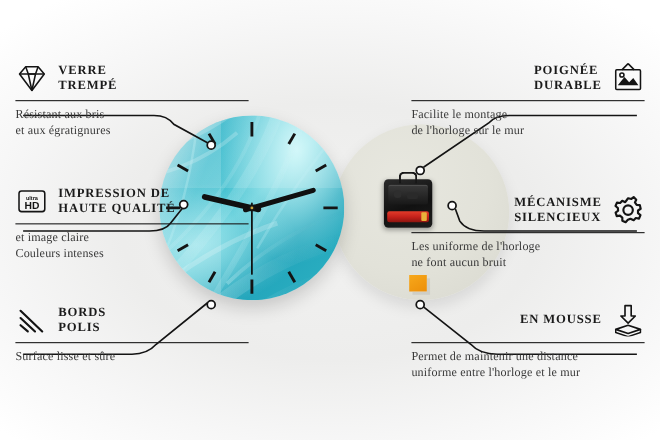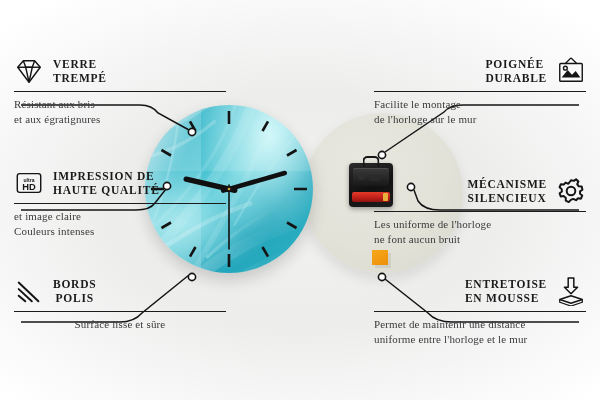--- a/index.html
+++ b/index.html
@@ -26,21 +26,21 @@
     line-height:1.22;color:#1a1a1a;text-transform:uppercase;
   }
   .rule{height:0;border-top:1.4px solid #1b1b1b;margin:5px 0 5px 0;width:100%;}
   .fdesc{
     font-family:"Liberation Serif", serif;
     font-size:11px;line-height:1.33;color:#3a3a3a;letter-spacing:.15px;
   }
   
   #f-verre     {top:56px;}
   #f-impression{top:168px;}
-  #f-bords     {top:276px;text-align:center;}
+  #f-bords     {top:276px;}
   #f-poignee   {top:56px;}
   #f-mecanisme {top:176px;}
   #f-entretoise{top:276px;}
 
   
   #wires{position:absolute;left:0;top:0;width:600px;height:400px;pointer-events:none;}
 
   
   #backdisc{
     position:absolute;left:303px;top:113px;width:160px;height:160px;border-radius:50%;
@@ -292,21 +292,20 @@
     <div class="rule"></div>
     <div class="fdesc">
       <div>Les uniforme de l'horloge</div>
       <div>ne font aucun bruit</div>
     </div>
   </div>
 
   <div class="feature right" id="f-entretoise">
     <div class="fhead">
       <div class="ftitle">
-        <div>ENTRETOISE</div>
         <div>EN MOUSSE</div>
       </div>
       <svg class="ficon" viewBox="0 0 32 32">
         <g fill="none" stroke="#141414" stroke-width="1.6" stroke-linejoin="round">
           <path d="M13 2 H19 V12 H23 L16 19 L9 12 H13 Z"></path>
           <path d="M16 21 L28 25 L16 29 L4 25 Z"></path>
           <path d="M4 25 V28 L16 32 L28 28 V25" stroke-width="1.4"></path>
         </g>
       </svg>
     </div>

